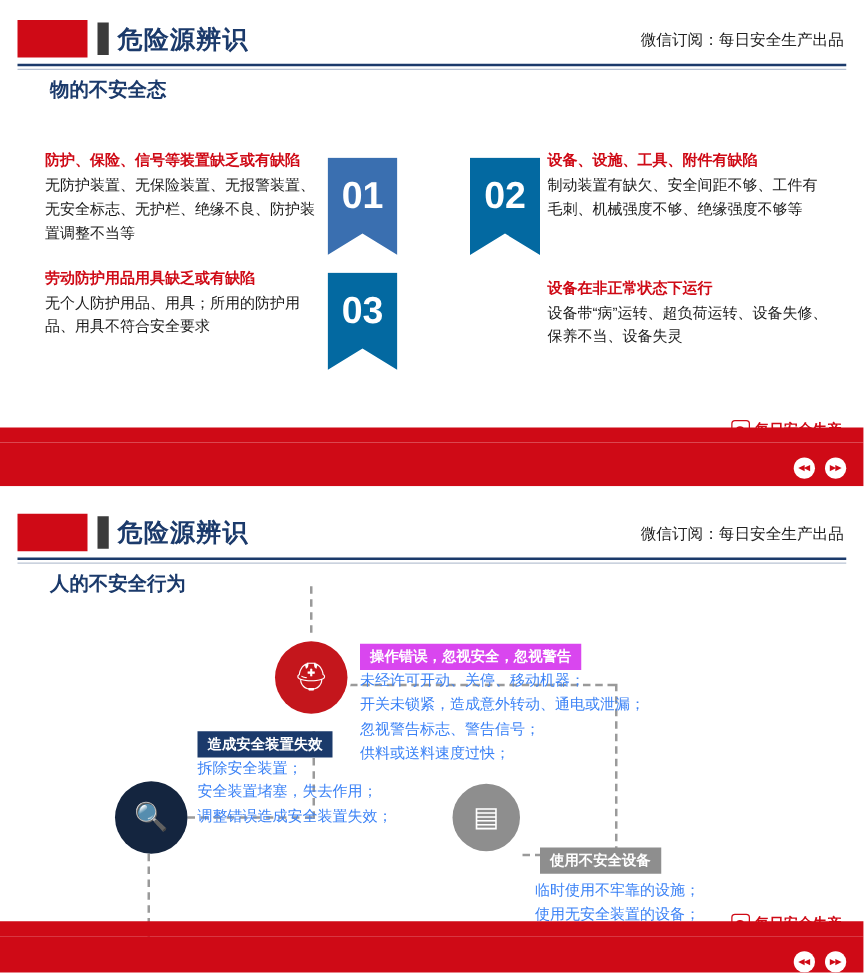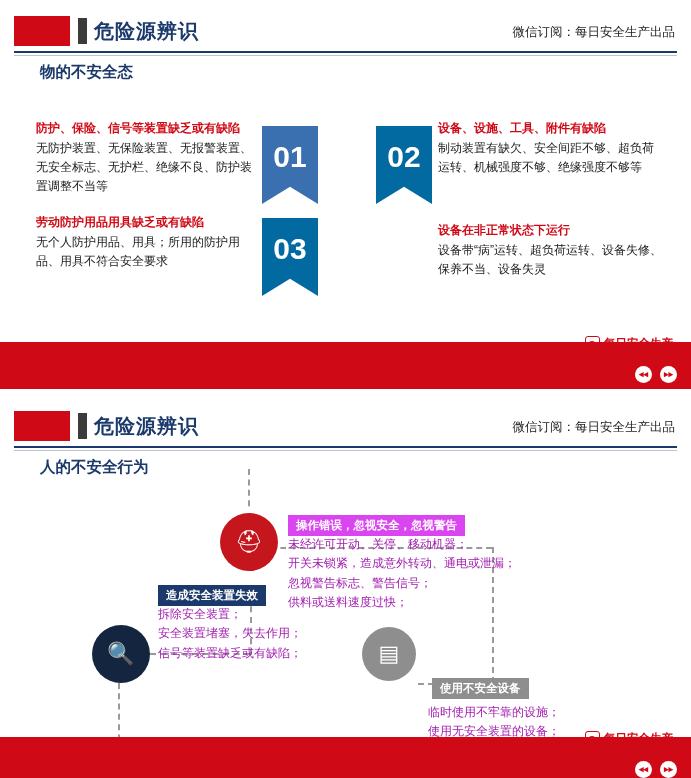--- a/index.html
+++ b/index.html
@@ -223,21 +223,21 @@
     padding: 3px 8px;
     white-space: nowrap;
   }
   .band-red  { background: #d946ef; }
   .band-navy { background: #1b3a6b; }
   .band-gray { background: #8e8e8e; }
 
   .para {
     position: absolute;
     font-size: 12px;
-    color: #a21caf;
+    color: #3b82f6;
     line-height: 1.62;
     white-space: pre-line;
   }
 
   .dash-v, .dash-h {
     position: absolute;
     border-color: #9a9a9a;
   }
   .dash-v { border-left: 2px dashed #9a9a9a; }
   .dash-h { border-top: 2px dashed #9a9a9a; }
@@ -262,21 +262,21 @@
   <div class="ribbon red ribbon-2">02</div>
   <div class="ribbon red ribbon-3">03</div>
 
   <div class="blk left blk-1">
     <div class="lead red">防护、保险、信号等装置缺乏或有缺陷</div>
     <div class="body">无防护装置、无保险装置、无报警装置、无安全标志、无护栏、绝缘不良、防护装置调整不当等</div>
   </div>
 
   <div class="blk blk-2">
     <div class="lead red">设备、设施、工具、附件有缺陷</div>
-    <div class="body">制动装置有缺欠、安全间距不够、超负荷运转、机械强度不够、绝缘强度不够等</div>
+    <div class="body">制动装置有缺欠、安全间距不够、工件有毛刺、机械强度不够、绝缘强度不够等</div>
   </div>
 
   <div class="blk left blk-3">
     <div class="lead red">劳动防护用品用具缺乏或有缺陷</div>
     <div class="body">无个人防护用品、用具；所用的防护用品、用具不符合安全要求</div>
   </div>
 
   <div class="blk blk-4">
     <div class="lead red">设备在非正常状态下运行</div>
     <div class="body">设备带“病”运转、超负荷运转、设备失修、保养不当、设备失灵</div>
@@ -327,21 +327,21 @@
 开关未锁紧，造成意外转动、通电或泄漏；
 忽视警告标志、警告信号；
 供料或送料速度过快；</div>
 
   <div class="node node-outer-navy" style="left:92px; top:230px;">
     <span class="node-icon">🔍</span>
   </div>
   <div class="label-band band-navy" style="left:158px; top:190px;">造成安全装置失效</div>
   <div class="para" style="left:158px; top:210px; width:280px;">拆除安全装置；
 安全装置堵塞，失去作用；
-信号等装置缺乏或有缺陷；</div>
+调整错误造成安全装置失效；</div>
 
   <div class="node node-outer-gray" style="left:362px; top:232px;">
     <span class="node-icon">▤</span>
   </div>
   <div class="label-band band-gray" style="left:432px; top:283px;">使用不安全设备</div>
   <div class="para" style="left:428px; top:308px; width:260px;">临时使用不牢靠的设施；
 使用无安全装置的设备；</div>
 
   <div class="wechat">
     <span class="wbox"></span>

